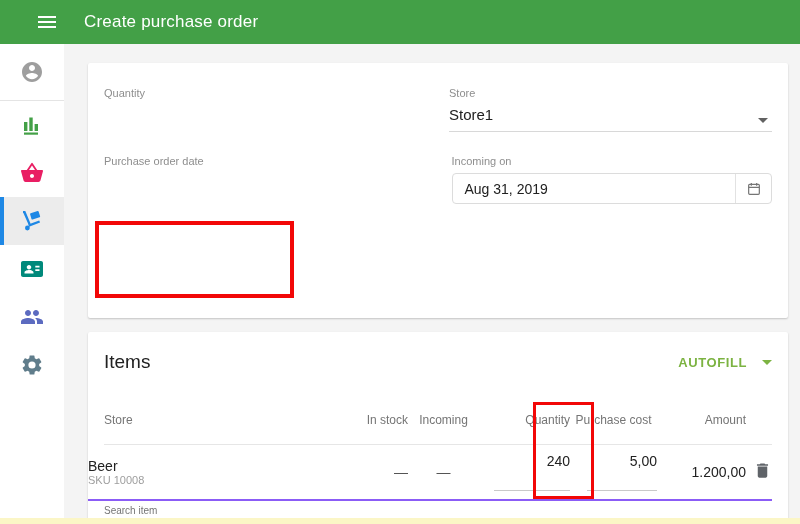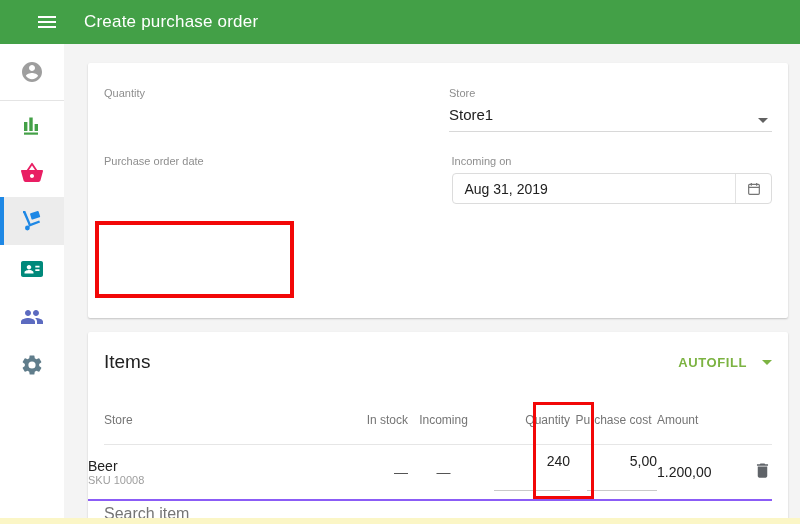--- a/index.html
+++ b/index.html
@@ -61,39 +61,39 @@
     font-size:13px; font-weight:bold; letter-spacing:.6px; }
   .autofill .tri { width:0; height:0; border-left:5px solid transparent; border-right:5px solid transparent;
     border-top:5px solid var(--autofill-green,#7CB342); }
 
   .cols { display:flex; align-items:center; }
   .c-item { flex:1; }
   .c-instock { width:82px; text-align:right; }
   .c-incoming { width:71px; text-align:center; }
   .c-qty { width:91px; text-align:right; }
   .c-cost { width:87px; text-align:right; }
-  .c-amount { width:89px; text-align:left; }
+  .c-amount { width:89px; text-align:right; }
   .c-action { width:26px; display:flex; justify-content:flex-end; }
 
   .thead { position:absolute; top:64px; left:16px; right:16px; height:49px;
     border-bottom:1px solid #E6E6E6; font-size:12px; color:#757575; }
   .thead .c-cost { text-align:center; line-height:1.35; }
 
   .trow { position:absolute; top:113px; left:0; right:16px; height:56px;
     border-bottom:2px solid #8b5cf6; font-size:14px; color:#212121; }
   .item-name { font-size:14px; color:#212121; }
   .item-sku { font-size:11px; color:#9E9E9E; }
   .dash { color:#555; }
   .mini-input { display:inline-block; width:76px; border-bottom:1px solid #C9C9C9;
     text-align:right; padding-bottom:21px; font-size:14px; color:#212121; }
   .mini-input.cost { width:70px; }
   .trash-btn { background:none; border:none; cursor:pointer; padding:0; }
   .trash-btn svg { width:19px; height:19px; fill:#5F6368; }
 
-  .search-row { position:absolute; top:173px; left:16px; right:16px; font-size:16px; color:#757575; }
+  .search-row { position:absolute; top:173px; left:16px; right:16px; font-size:10px; color:#757575; }
 
   
   .anno { position:absolute; border:3px solid var(--annotation-red,#F20707); z-index:70; pointer-events:none; }
   .anno-notes { left:95px; top:221px; width:199px; height:77px; border-width:4px; }
   .anno-qty { left:533px; top:402px; width:61px; height:97px; }
   .yellow-strip { position:absolute; left:0; top:518px; width:800px; height:6px;
     background:var(--highlight-yellow,#FBF6C6); z-index:60; pointer-events:none; }
 </style>
 </head>
 <body>

